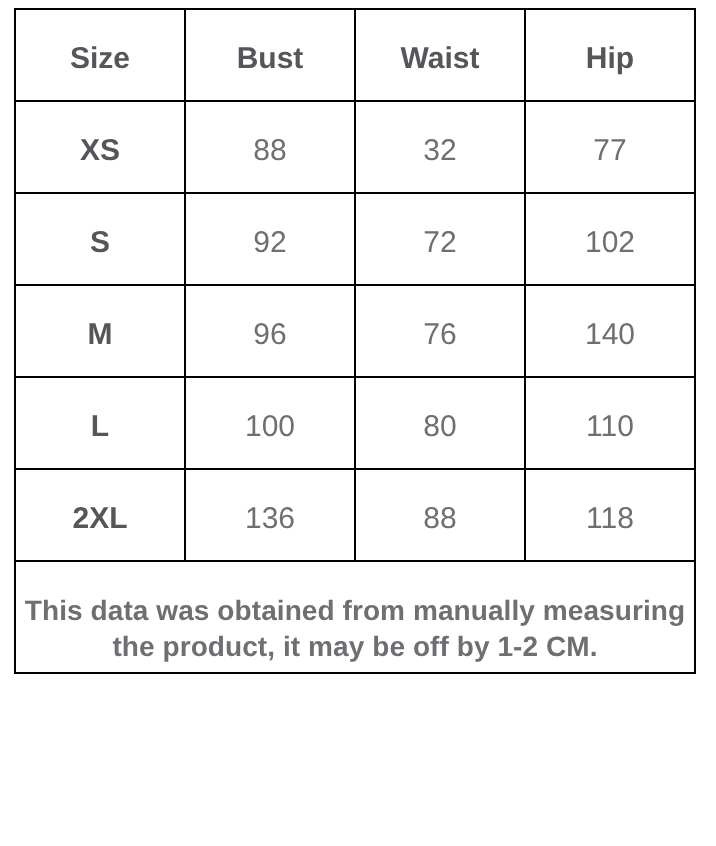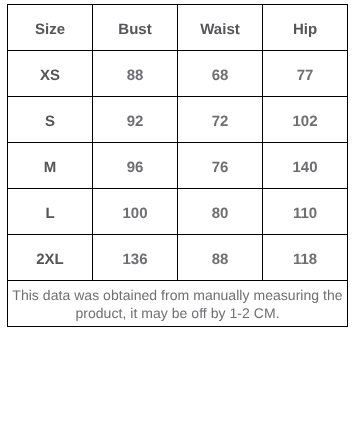--- a/index.html
+++ b/index.html
@@ -35,36 +35,36 @@
     width: 85px;
   }
   table.size-table td {
     border: 1px solid #000;
     height: 42px;
     padding: 3px 0 0 0;
     text-align: center;
     vertical-align: middle;
     font-size: 15px;
     color: #6f6f73;
-    font-weight: bold;
+    font-weight: normal;
   }
   table.size-table td.hdr {
     font-weight: bold;
     color: #55555a;
   }
   table.size-table td.note {
     font-size: 14px;
     letter-spacing: 0.04px;
     color: #6f6f73;
     line-height: 18.2px;
     height: 40px;
     vertical-align: top;
     text-align: center;
-    padding: 5px 1px 0 1px;
-    font-weight: normal;
+    padding: 15px 1px 0 1px;
+    font-weight: bold;
   }
 </style>
 </head>
 <body>
 
 <div id="size-chart">
   <table class="size-table">
     <colgroup>
       <col class="c-size">
         <col class="c-bust">
@@ -74,21 +74,21 @@
     <tbody>
       <tr>
         <td class="hdr">Size</td>
         <td class="hdr">Bust</td>
         <td class="hdr">Waist</td>
         <td class="hdr">Hip</td>
       </tr>
       <tr>
         <td class="hdr">XS</td>
         <td>88</td>
-        <td>68</td>
+        <td>32</td>
         <td>77</td>
       </tr>
       <tr>
         <td class="hdr">S</td>
         <td>92</td>
         <td>72</td>
         <td>102</td>
       </tr>
       <tr>
         <td class="hdr">M</td>

